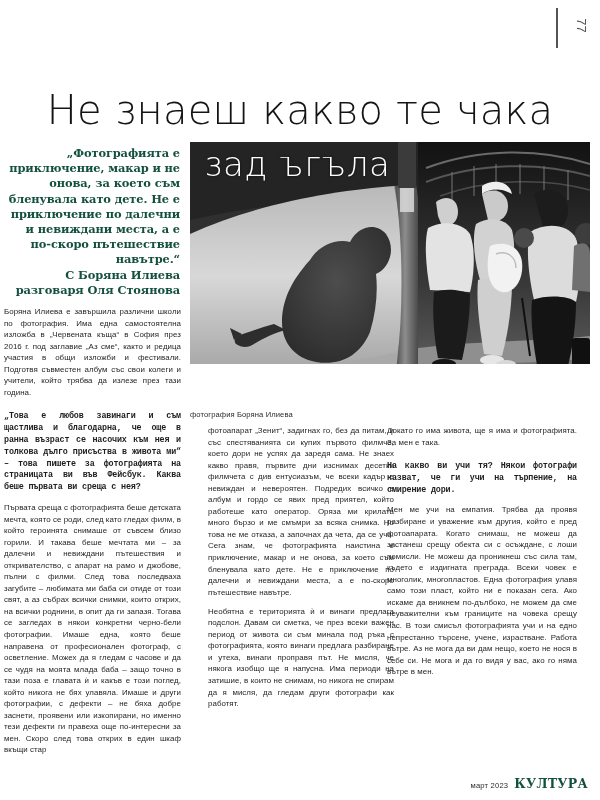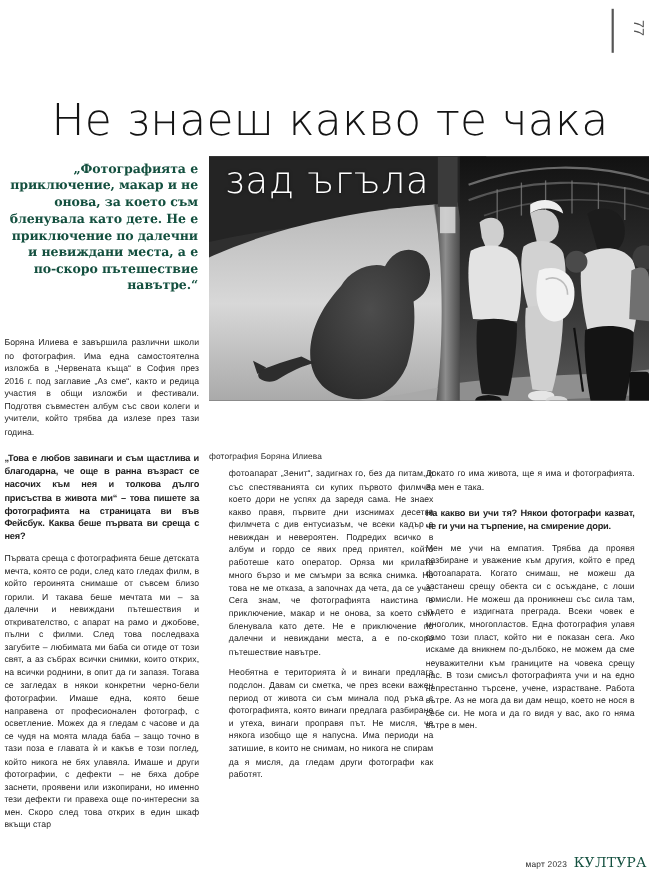--- a/index.html
+++ b/index.html
@@ -124,21 +124,21 @@
     font-family: "Liberation Sans", sans-serif;
     font-size: 7.9px;
     line-height: 11.55px;
     color: #1f1f1f;
     text-align: justify;
     letter-spacing: 0.05px;
   }
   .col p { margin: 0 0 7.5px 0; }
   .col p:last-child { margin-bottom: 0; }
   .col p.q {
-    font-family: Liberation Sans, sans-serif;
+    font-family: Liberation Mono, monospace;
     font-weight: bold;
     font-size: 8.4px;
     line-height: 11.8px;
     letter-spacing: -0.15px;
     margin-bottom: 8px;
     margin-top: 13px;
   }
 
   #col-left   { left: 4px;   top: 306px; width: 177px; }
   #col-mid    { left: 208px; top: 425px; width: 186px; }
@@ -155,38 +155,39 @@
     margin-top: 42px;
   }
   #footer .date {
     font-family: "Liberation Sans", sans-serif;
     font-size: 7.6px;
     color: #2b2b2b;
     letter-spacing: 0.2px;
   }
   #footer .brand {
     font-family: "DejaVu Serif", serif;
-    font-weight: normal;
+    font-weight: bold;
     font-size: 12.5px;
     color: #14503f;
     letter-spacing: 0.3px;
   }
 </style>
 </head>
 <body>
 
 <div id="folio">
   <div class="rule"></div>
   <div class="num">77</div>
 </div>
 
 <div id="headline">Не знаеш какво те чака</div>
 
 <div id="standfirst">
   <span>„Фотографията е приключение, макар и не онова, за което съм бленувала като дете. Не е приключение по далечни и невиждани места, а е по-скоро пътешествие навътре.“</span>
+  <span class="byline">С Боряна Илиева разговаря Оля Стоянова</span>
 </div>
 
 <div id="photo-wrap">
   <div id="photo">
     <svg width="400" height="265" viewBox="0 0 400 265" xmlns="http://www.w3.org/2000/svg">
       <defs>
         <linearGradient id="tentG" x1="0" y1="0" x2="0" y2="1">
           <stop offset="0%" stop-color="#b9b9b9"></stop>
           <stop offset="45%" stop-color="#d8d8d8"></stop>
           <stop offset="100%" stop-color="#9e9e9e"></stop>

